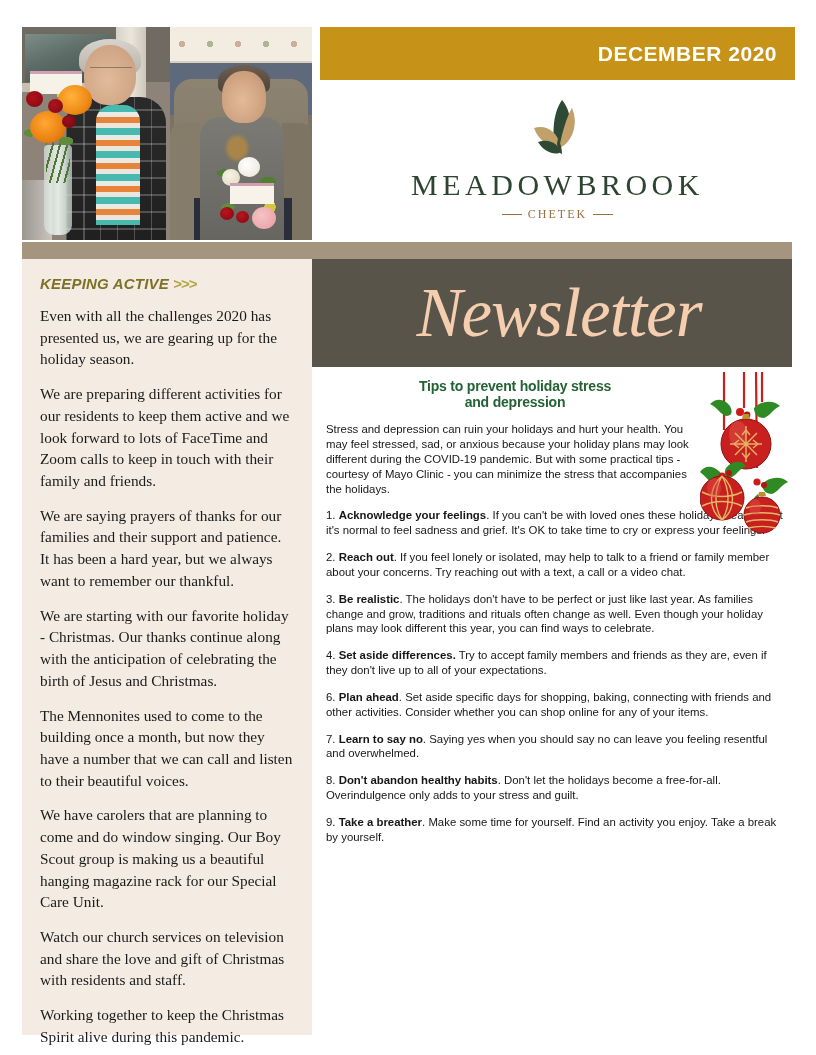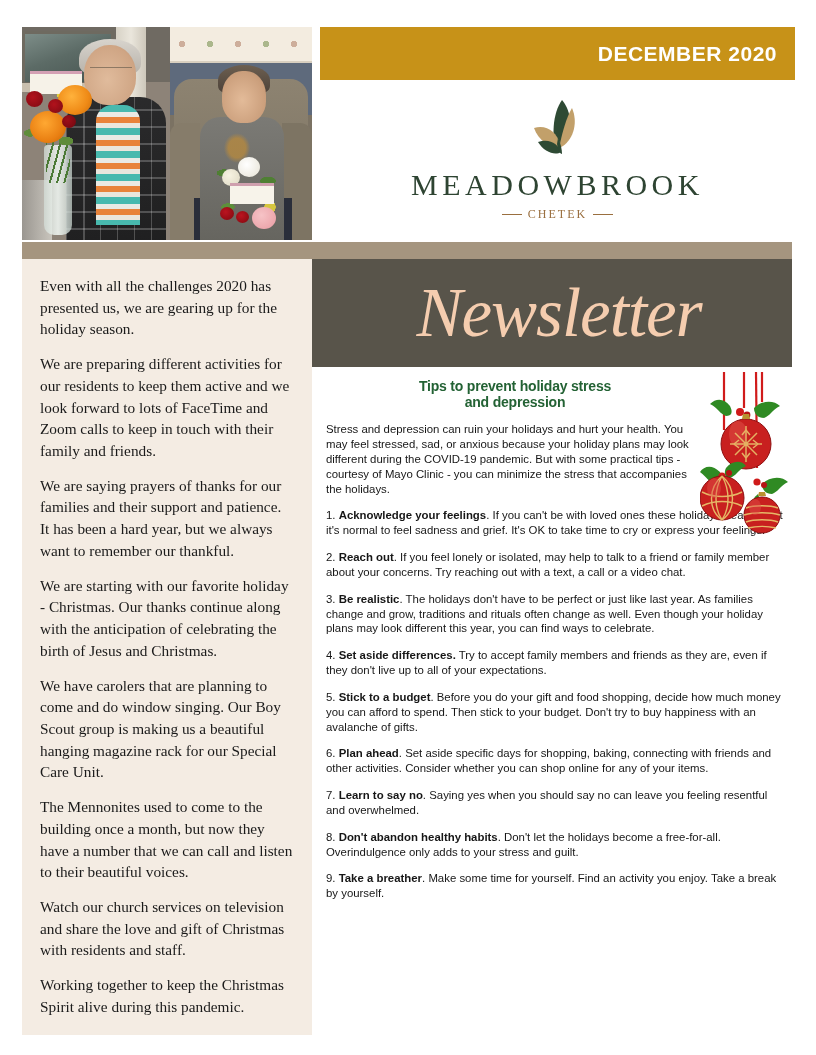--- a/index.html
+++ b/index.html
@@ -432,26 +432,29 @@
     </div>
     <div class="brand-name">MEADOWBROOK</div>
     <div class="brand-sub">
       <span>CHETEK</span>
     </div>
   </div>
 
   <div class="separator"></div>
 
   <div class="left-col">
+    <div class="section-kicker">
+      <span>KEEPING ACTIVE</span><span class="chev">&gt;&gt;&gt;</span>
+    </div>
     <p>Even with all the challenges 2020 has presented us, we are gearing up for the holiday season.</p>
     <p>We are preparing different activities for our residents to keep them active and we look forward to lots of FaceTime and Zoom calls to keep in touch with their family and friends.</p>
     <p>We are saying prayers of thanks for our families and their support and patience. It has been a hard year, but we always want to remember our thankful.</p>
     <p>We are starting with our favorite holiday - Christmas. Our thanks continue along with the anticipation of celebrating the birth of Jesus and Christmas.</p>
+    <p>The Mennonites used to come to the building once a month, but now they have a number that we can call and listen to their beautiful voices.</p>
     <p>We have carolers that are planning to come and do window singing. Our Boy Scout group is making us a beautiful hanging magazine rack for our Special Care Unit.</p>
-    <p>The Mennonites used to come to the building once a month, but now they have a number that we can call and listen to their beautiful voices.</p>
     <p>Watch our church services on television and share the love and gift of Christmas with residents and staff.</p>
     <p>Working together to keep the Christmas Spirit alive during this pandemic.</p>
   </div>
 
   <div class="news-banner">
     <span class="news-title">Newsletter</span>
   </div>
 
   <div class="right-col">
     <div class="tips-heading">
@@ -462,21 +465,20 @@
       <p class="intro-para">Stress and depression can ruin your holidays and hurt your health. You may feel stressed, sad, or anxious because your holiday plans may look different during the COVID-19 pandemic. But with some practical tips - courtesy of Mayo Clinic - you can minimize the stress that accompanies the holidays.</p>
 
       <p><span>1.</span> <b>Acknowledge your feelings</b><span>.</span><span> If you can't be with loved ones these holidays, realize that it's normal to feel sadness and grief. It's OK to take time to cry or express your feelings.</span></p>
 
       <p><span>2.</span> <b>Reach out</b><span>.</span><span> If you feel lonely or isolated, may help to talk to a friend or family member about your concerns. Try reaching out with a text, a call or a video chat.</span></p>
 
       <p><span>3.</span> <b>Be realistic</b><span>.</span><span> The holidays don't have to be perfect or just like last year. As families change and grow, traditions and rituals often change as well. Even though your holiday plans may look different this year, you can find ways to celebrate.</span></p>
 
       <p><span>4.</span> <b>Set aside differences.</b><span></span><span> Try to accept family members and friends as they are, even if they don't live up to all of your expectations.</span></p>
 
-      <p><span>5.</span> <b>Stick to a budget</b><span>.</span><span> Before you do your gift and food shopping, decide how much money you can afford to spend. Then stick to your budget. Don't try to buy happiness with an avalanche of gifts.</span></p>
 
       <p><span>6.</span> <b>Plan ahead</b><span>.</span><span> Set aside specific days for shopping, baking, connecting with friends and other activities. Consider whether you can shop online for any of your items.</span></p>
 
       <p><span>7.</span> <b>Learn to say no</b><span>.</span><span> Saying yes when you should say no can leave you feeling resentful and overwhelmed.</span></p>
 
       <p><span>8.</span> <b>Don't abandon healthy habits</b><span>.</span><span> Don't let the holidays become a free-for-all. Overindulgence only adds to your stress and guilt.</span></p>
 
       <p><span>9.</span> <b>Take a breather</b><span>.</span><span> Make some time for yourself. Find an activity you enjoy. Take a break by yourself.</span></p>
 
     </div>

